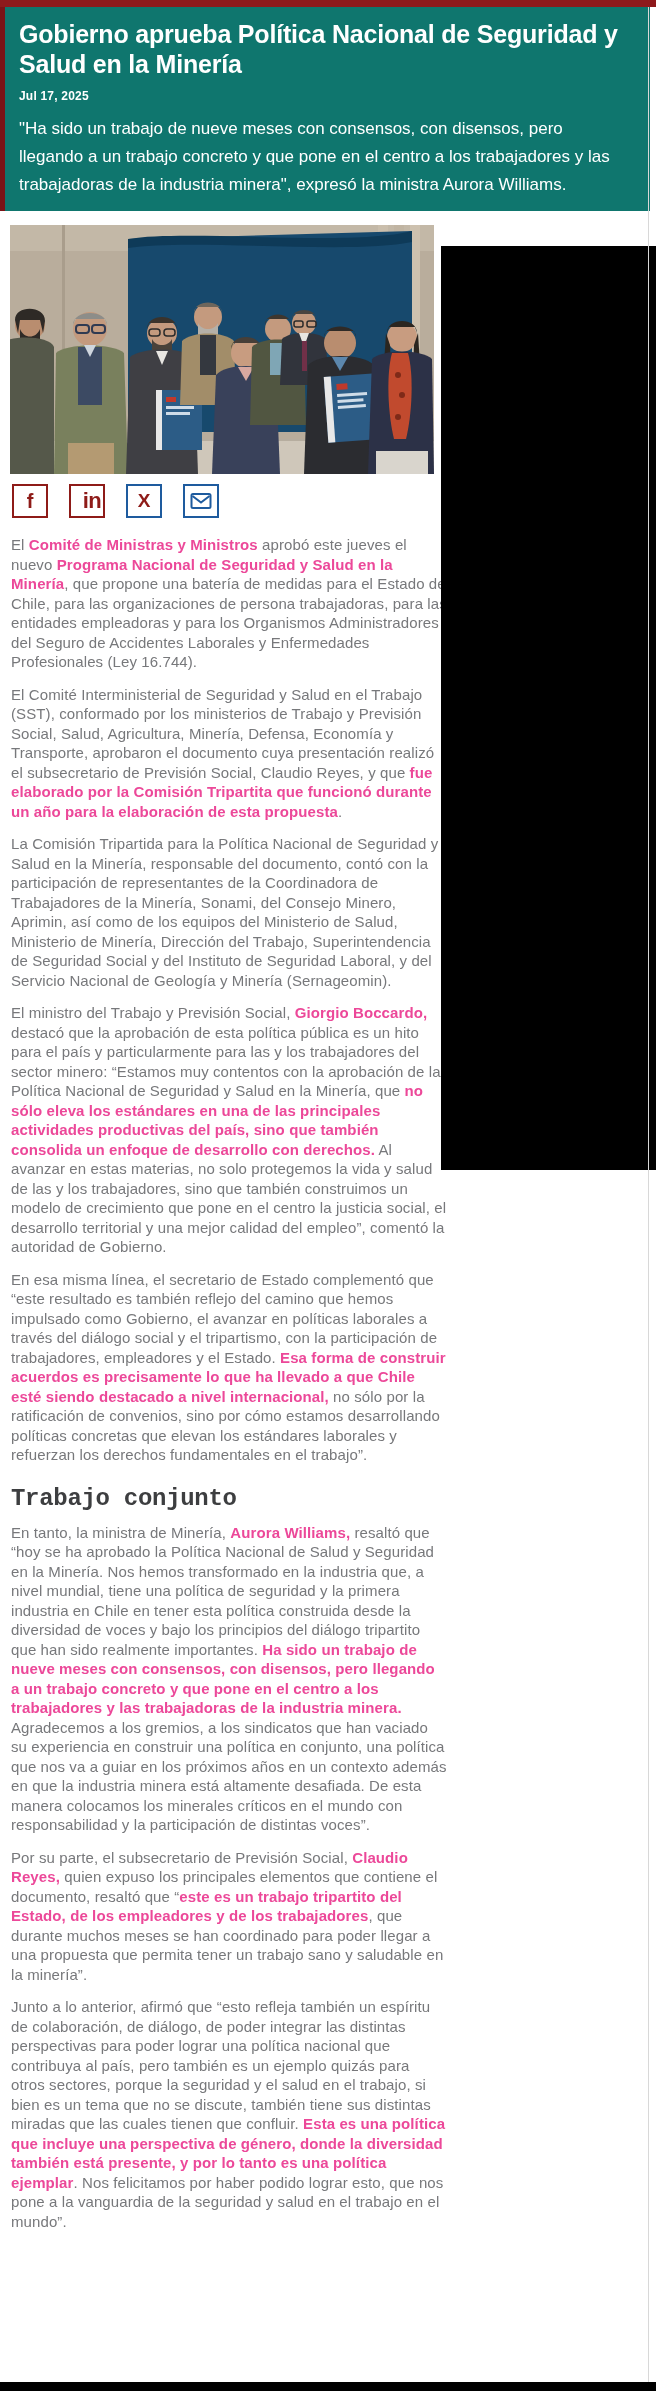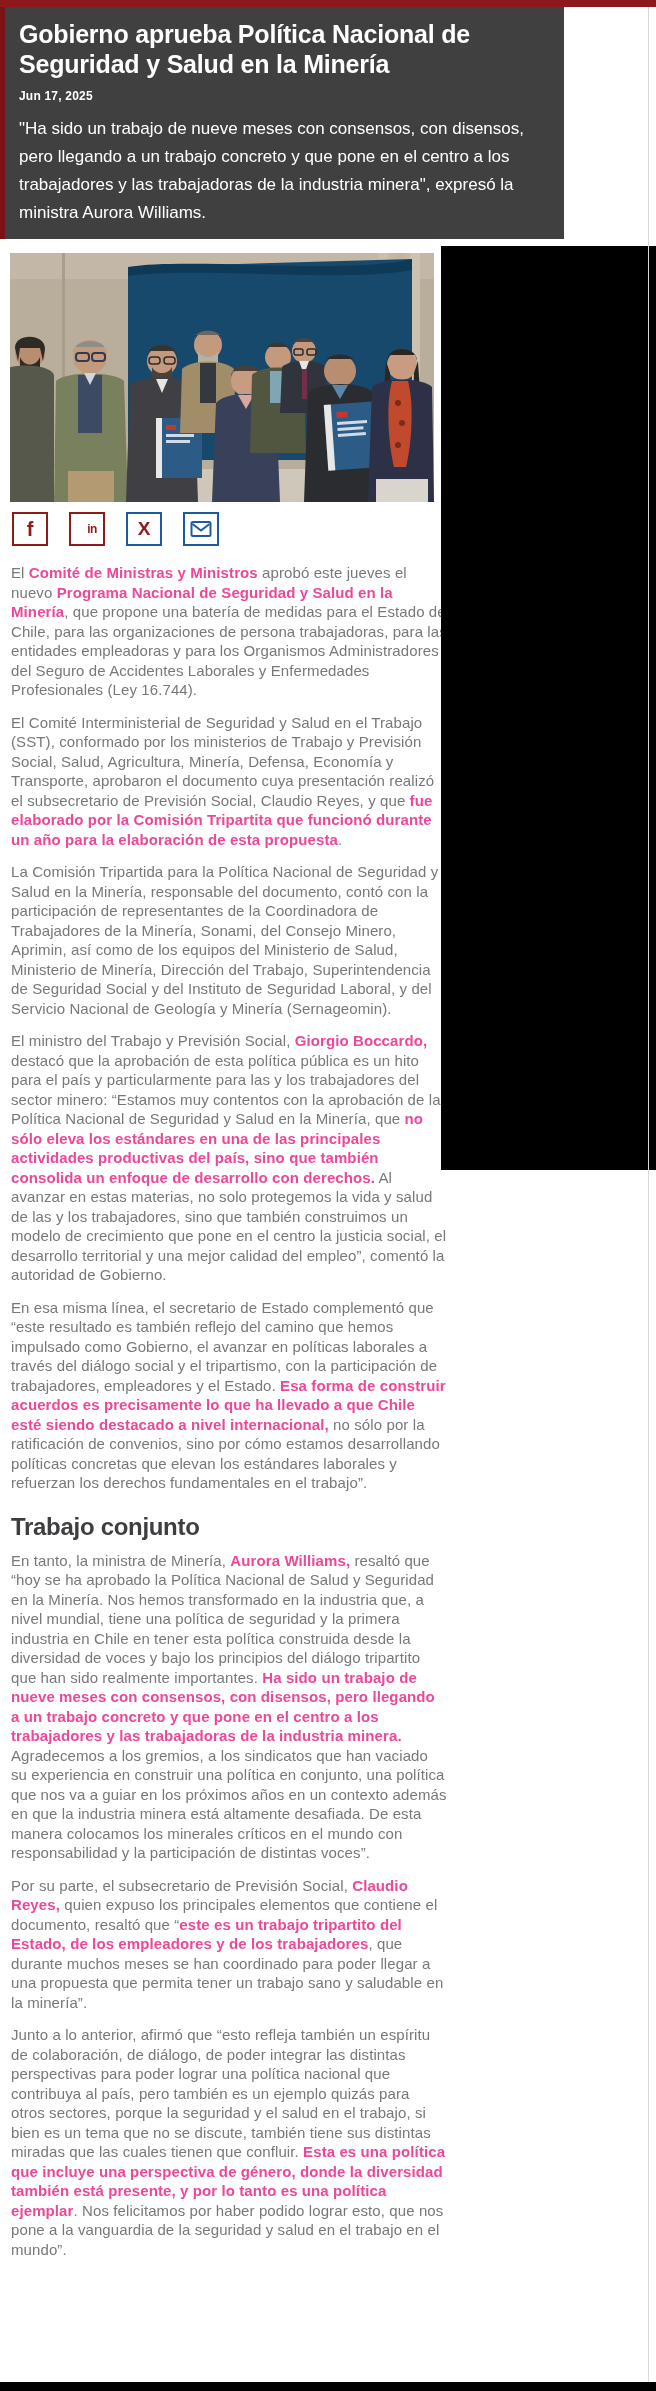--- a/index.html
+++ b/index.html
@@ -2,54 +2,54 @@
 <html><head>
 <meta charset="utf-8">
 <style>
   html,body{margin:0;padding:0;}
   body{
     width:656px;height:2391px;position:relative;overflow:hidden;
     background:#ffffff;font-family:"Liberation Sans","DejaVu Sans",sans-serif;
   }
   .top-bar{height:7px;background:#8e191c;width:656px;}
   .hero{
-    background:#404040;border-left:5px solid #7a1316;width:564px;box-sizing:border-box;
+    background:#0f766e;border-left:5px solid #7a1316;width:650px;box-sizing:border-box;
     padding:12px 26px 12px 14px;color:#ffffff;
   }
   .hero h1{font-size:25px;line-height:30px;font-weight:bold;margin:0;letter-spacing:-0.2px;}
   .hero .date{margin-top:10px;font-size:12px;font-weight:bold;letter-spacing:0.2px;}
   .hero .lede{margin-top:12px;font-size:17px;line-height:28px;font-weight:400;max-width:600px;}
   .photo{margin:14px 0 0 10px;width:424px;height:249px;display:block;}
   .black-panel{position:absolute;top:246px;left:441px;width:215px;height:924px;background:#000000;}
   .right-rule{position:absolute;left:648px;top:7px;height:2375px;width:1px;background:#d8d8d8;}
   .share{display:flex;gap:21px;margin:10px 0 0 12px;}
   .share .btn{
     width:36px;height:34px;border:2px solid;box-sizing:border-box;background:#ffffff;
     display:flex;align-items:center;justify-content:center;padding:0;cursor:pointer;
   }
   .share .btn.maroon{border-color:#8e1b18;}
   .share .btn.blue{border-color:#1e5b9e;}
   .glyph{font-weight:bold;color:#8e1b18;font-family:"Liberation Sans",sans-serif;}
   .glyph.f{font-size:20px;}
-  .glyph.in{font-size:12px;letter-spacing:-0.5px;margin-left:10px;}
+  .glyph.in{font-size:22px;letter-spacing:-0.5px;margin-left:10px;}
   .glyph.x{font-size:19px;}
   .article{width:436px;margin:17px 0 0 11px;font-size:15px;line-height:19.5px;color:#77787b;letter-spacing:0.1px;}
   .article p{margin:0 0 13px 0;}
   .article .b{font-weight:bold;color:#ec4899;}
-  .article h2{font-size:24px;line-height:28px;color:#3d3e40;margin:20px 0 10px 0;letter-spacing:-0.3px;font-weight:bold;}
+  .article h2{font-size:24px;line-height:28px;color:#3d3e40;margin:20px 0 10px 0;letter-spacing:-0.3px;font-weight:bold;font-family:Liberation Mono, monospace;}
   .footer-bar{position:absolute;left:0;bottom:0;width:656px;height:9px;background:#000000;}
 </style>
 </head>
 <body>
 
 <div class="top-bar"></div>
 
 <div class="hero">
   <h1>Gobierno aprueba Política Nacional de Seguridad y Salud en la Minería</h1>
-  <div class="date">Jun 17, 2025</div>
+  <div class="date">Jul 17, 2025</div>
   <div class="lede">"Ha sido un trabajo de nueve meses con consensos, con disensos, pero llegando a un trabajo concreto y que pone en el centro a los trabajadores y las trabajadoras de la industria minera", expresó la ministra Aurora Williams.</div>
 </div>
 
 <div class="black-panel"></div>
 <div class="right-rule"></div>
 
 <svg class="photo" viewBox="0 0 424 249" aria-hidden="true">
   <rect width="424" height="249" fill="#b9ad9c"></rect>
   <rect x="0" y="0" width="424" height="26" fill="#c3b8a7"></rect>
   <rect x="368" y="0" width="10" height="220" fill="#cabeac"></rect>

